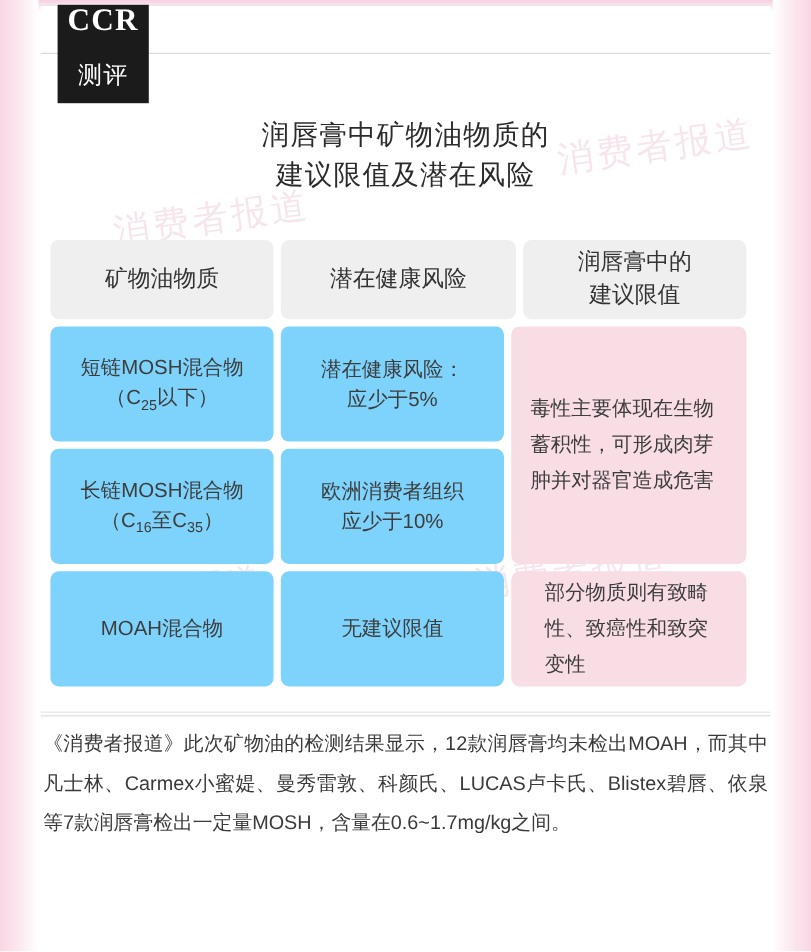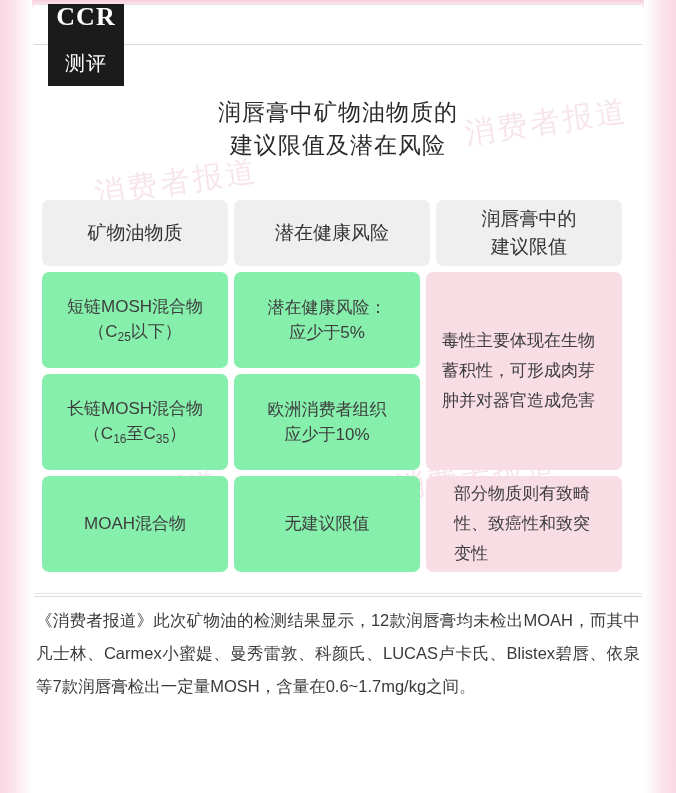--- a/index.html
+++ b/index.html
@@ -140,21 +140,21 @@
     box-sizing: border-box;
     display: flex;
     align-items: center;
     justify-content: center;
     text-align: center;
     color: #3d3d3d;
     font-size: 17px;
     line-height: 1.5;
     padding: 6px 10px;
     border-radius: 7px;
-    background: #86efac;
+    background: #7dd3fc;
   }
   .c1 { width: 186px; }
   .c2 { width: 186px; }
   .c3 { width: 196px; }
   .head .cell {
     height: 66px;
     background: #efefef;
     font-size: 19px;
     color: #333333;
   }

